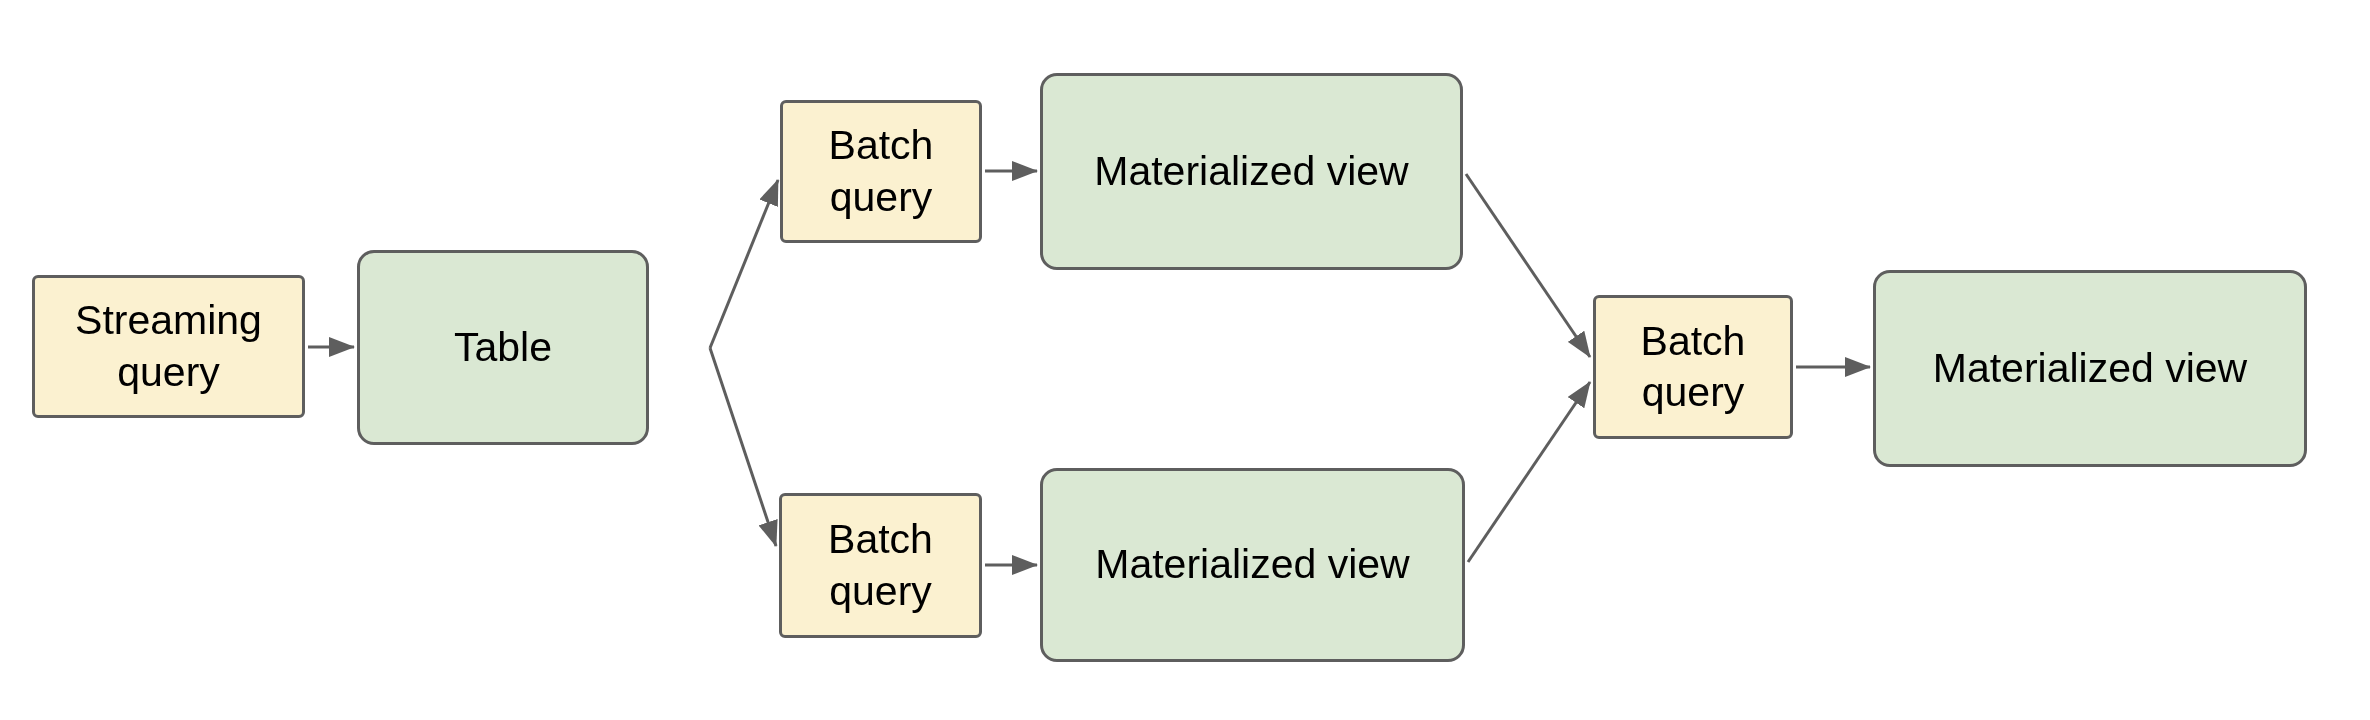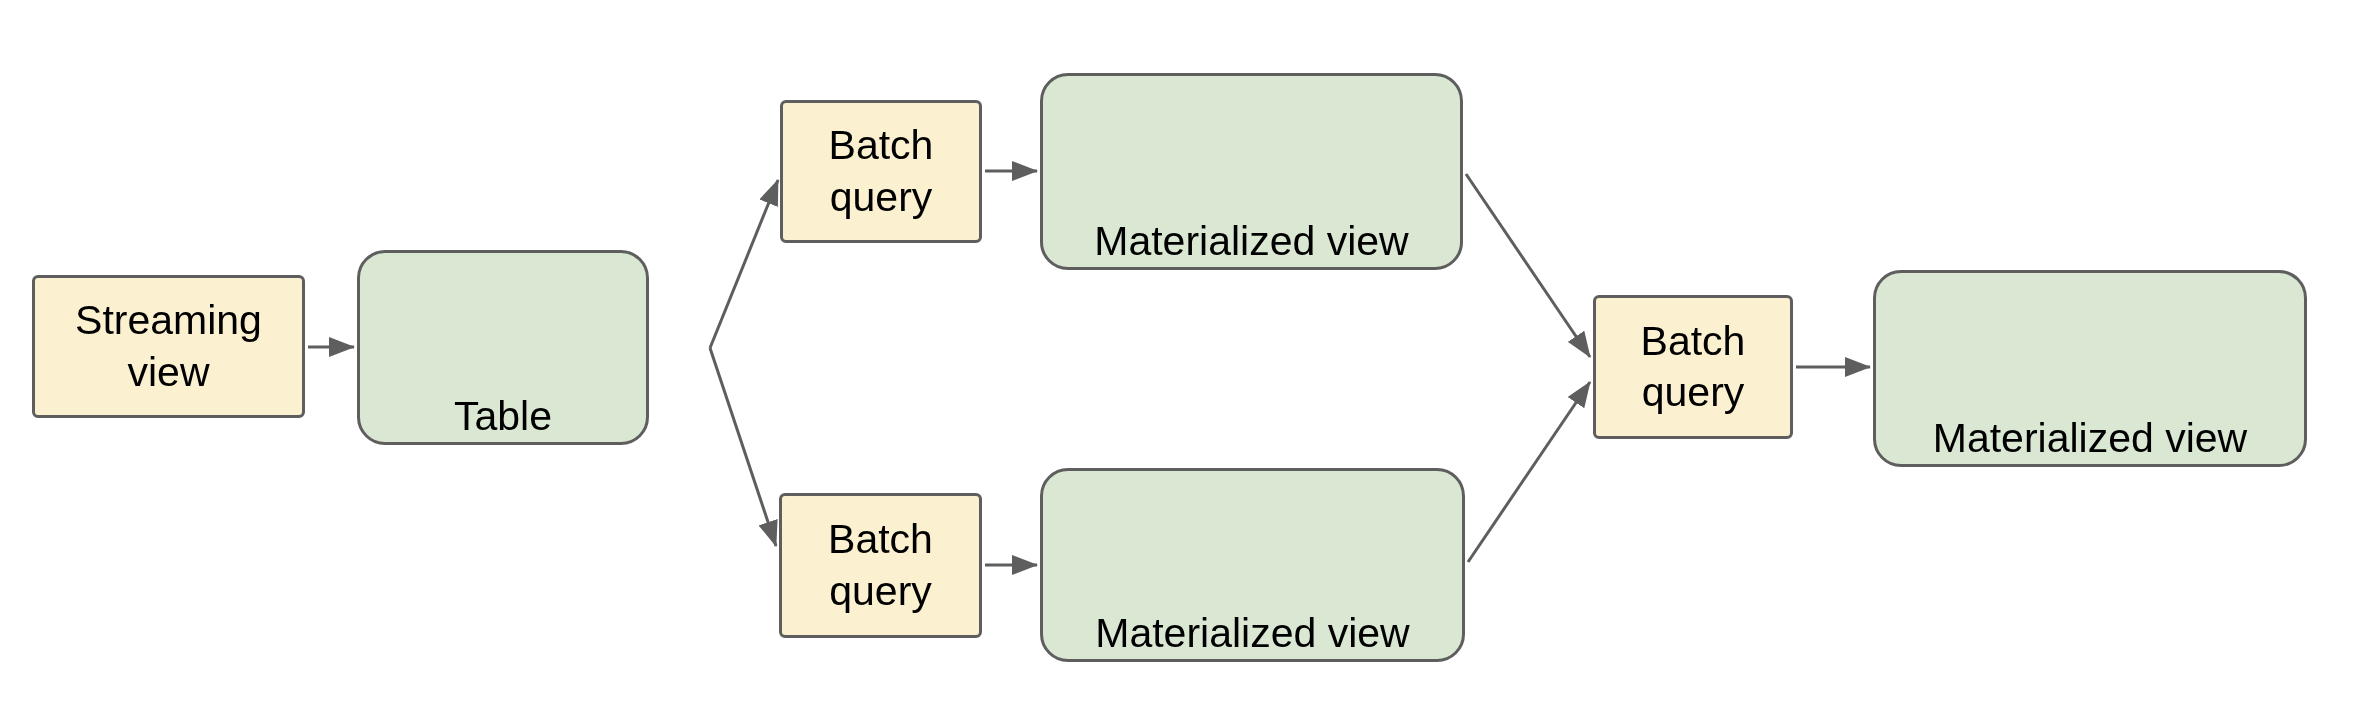--- a/index.html
+++ b/index.html
@@ -46,22 +46,21 @@
     font-size: 41px;
     line-height: 1.25;
     padding: 0 10px;
   }
   .node--query {
     background: var(--query-fill);
     border-radius: 6px;
   }
   .node--store {
     background: var(--store-fill);
-    border-radius: 28px;
-    align-items: flex-end;
+    border-radius: 17px;
   }
   #node-streaming-query        { left: 32px;   top: 275px; width: 273px; height: 143px; }
   #node-table                  { left: 357px;  top: 250px; width: 292px; height: 195px; }
   #node-batch-query-top        { left: 780px;  top: 100px; width: 202px; height: 143px; }
   #node-materialized-view-top  { left: 1040px; top: 73px;  width: 423px; height: 197px; }
   #node-batch-query-bottom     { left: 779px;  top: 493px; width: 203px; height: 145px; }
   #node-materialized-view-bottom { left: 1040px; top: 468px; width: 425px; height: 194px; }
   #node-batch-query-right      { left: 1593px; top: 295px; width: 200px; height: 144px; }
   #node-materialized-view-right { left: 1873px; top: 270px; width: 434px; height: 197px; }
 </style>
@@ -80,21 +79,21 @@
     <line class="edge" x1="710" y1="348" x2="778" y2="180" marker-end="url(#arrowhead)"></line>
     <line class="edge" x1="985" y1="171" x2="1037" y2="171" marker-end="url(#arrowhead)"></line>
     <line class="edge" x1="1466" y1="174" x2="1590" y2="357" marker-end="url(#arrowhead)"></line>
     <line class="edge" x1="710" y1="348" x2="776" y2="546" marker-end="url(#arrowhead)"></line>
     <line class="edge" x1="985" y1="565" x2="1037" y2="565" marker-end="url(#arrowhead)"></line>
     <line class="edge" x1="1468" y1="562" x2="1590" y2="382" marker-end="url(#arrowhead)"></line>
     <line class="edge" x1="1796" y1="367" x2="1870" y2="367" marker-end="url(#arrowhead)"></line>
   </svg>
 
   <div class="node node--query" id="node-streaming-query">
-    <span>Streaming view</span>
+    <span>Streaming query</span>
   </div>
 
   <div class="node node--store" id="node-table">
     <span>Table</span>
   </div>
 
   <div class="node node--query" id="node-batch-query-top">
     <span>Batch query</span>
   </div>
 

